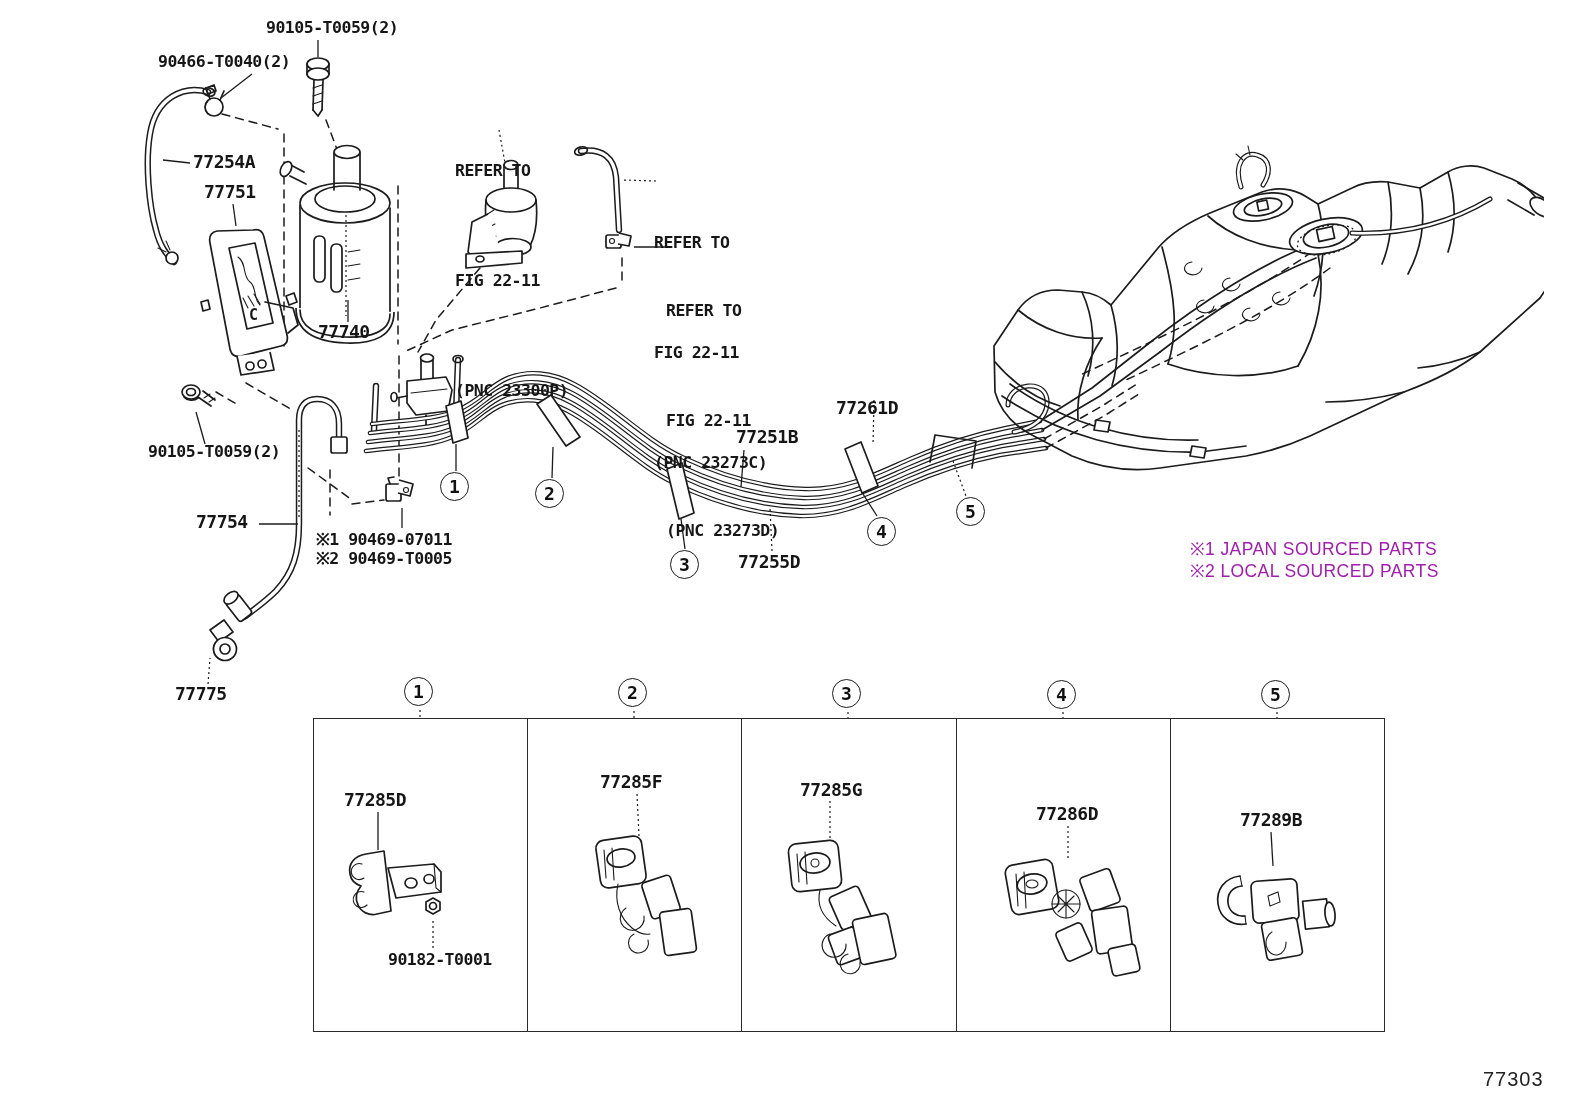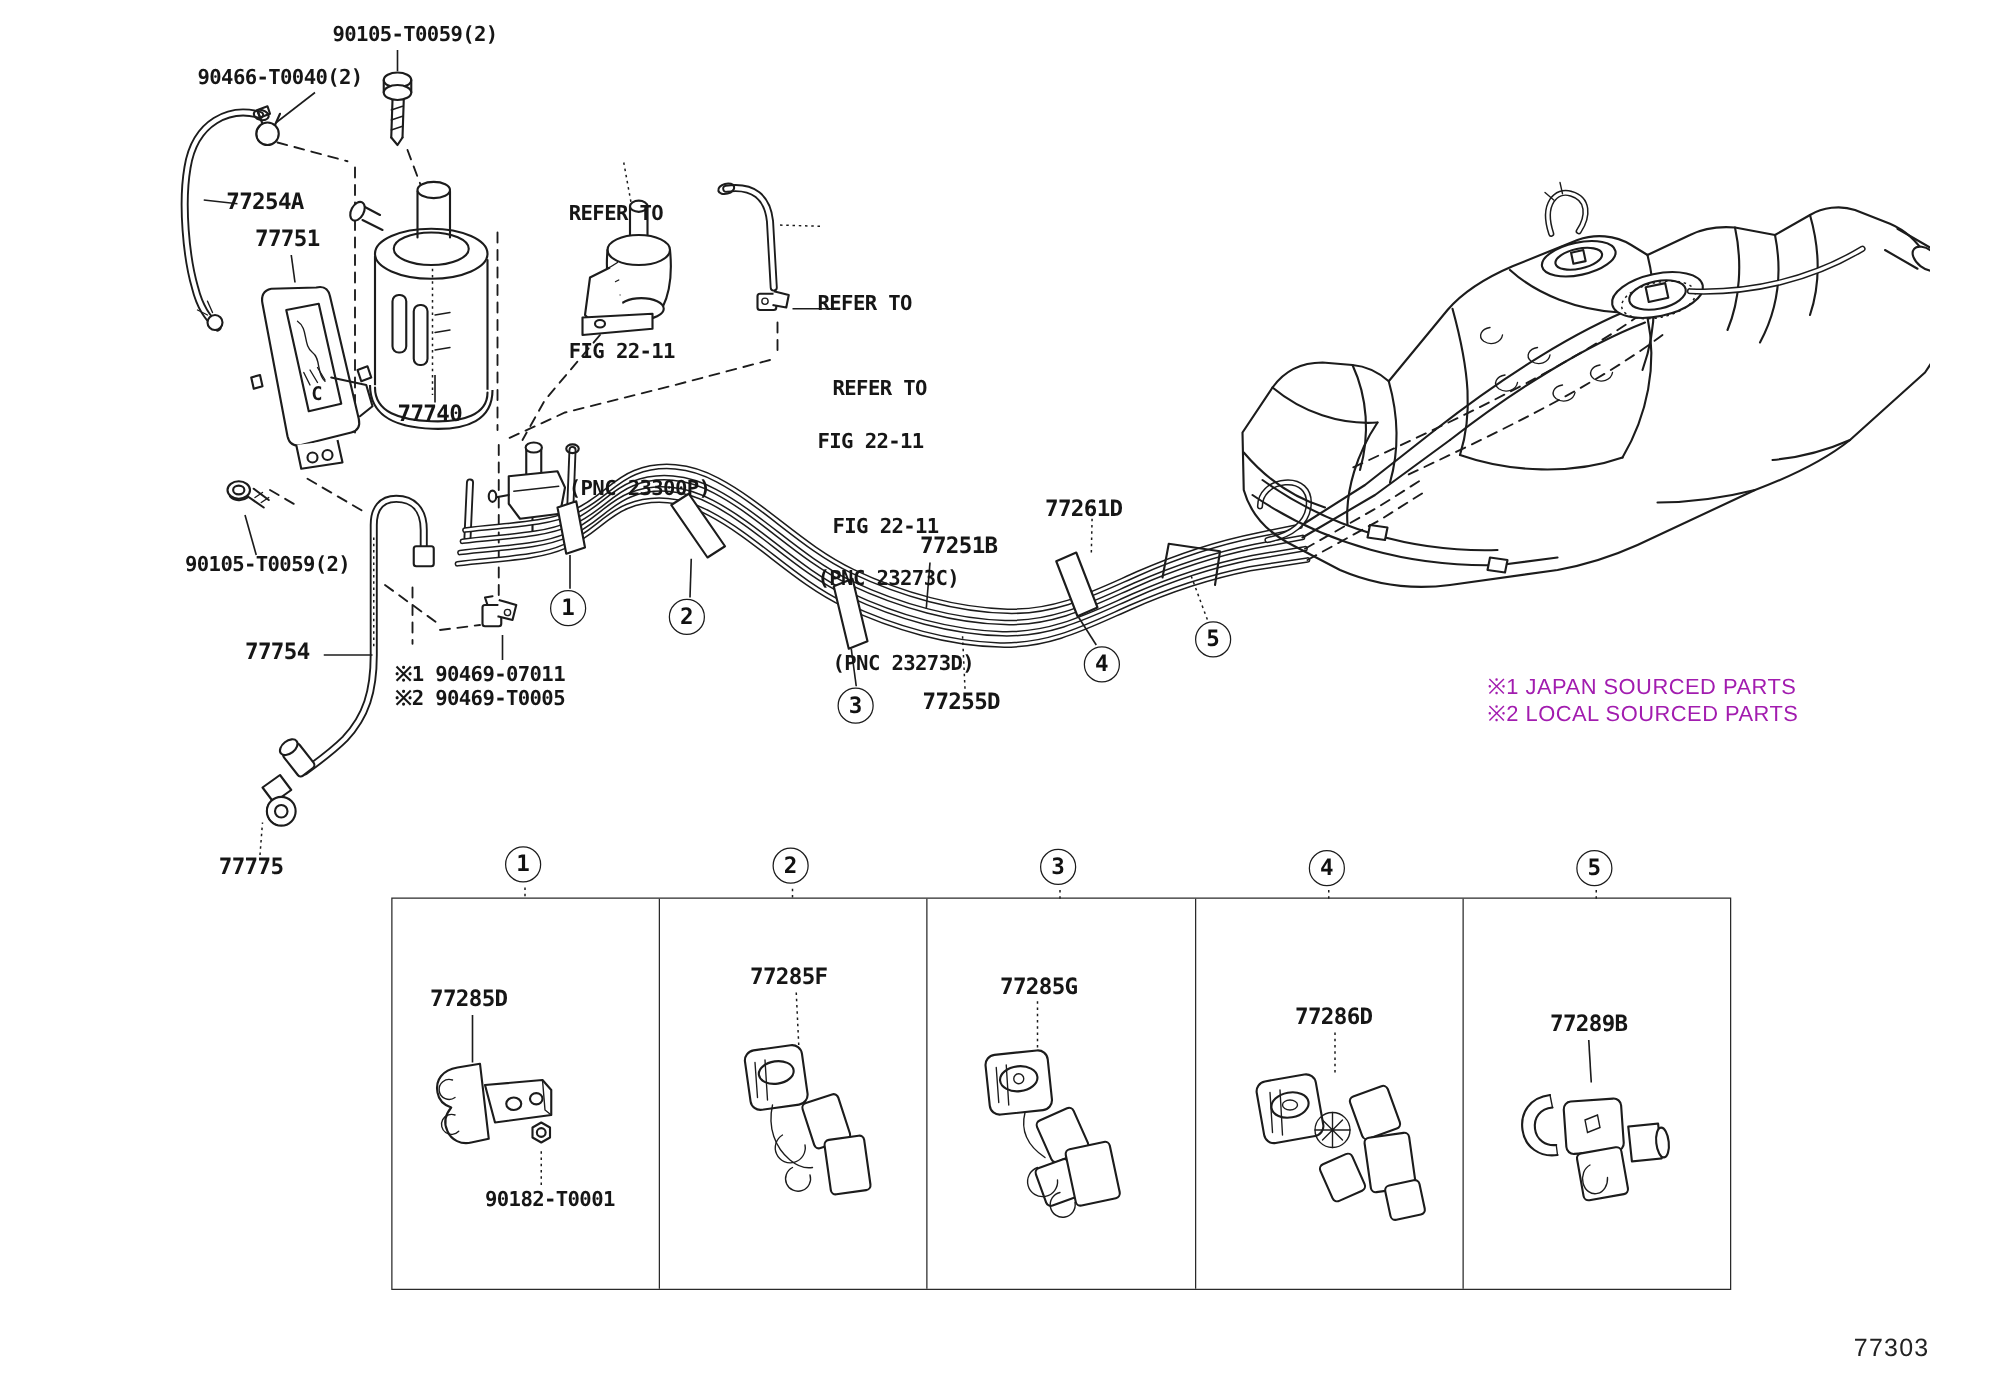--- a/index.html
+++ b/index.html
@@ -336,21 +336,21 @@
       <path class="thin" d="M 56 34 l 10 -4 l 2 10 l -10 4 z"></path>
       <rect class="wf" x="92" y="38" width="24" height="28" transform="rotate(-6 104 52)"></rect>
       <ellipse class="wf" cx="118" cy="52" rx="5" ry="12" transform="rotate(-6 118 52)"></ellipse>
       <rect class="wf" x="52" y="58" width="36" height="38" rx="4" transform="rotate(-10 70 77)"></rect>
       <path class="thin" d="M 60 70 a 10 12 0 1 0 14 10"></path>
     </g>
   </svg>
 
   <div class="lbl pn-sm" style="left:266px;top:18px">90105-T0059(2)</div>
   <div class="lbl pn-sm" style="left:158px;top:52px">90466-T0040(2)</div>
-  <div class="lbl" style="left:181px;top:151px">77254A</div>
+  <div class="lbl" style="left:193px;top:151px">77254A</div>
   <div class="lbl" style="left:204px;top:181px">77751</div>
   <div class="lbl" style="left:318px;top:321px">77740</div>
   <div class="lbl pn-sm" style="left:148px;top:442px">90105-T0059(2)</div>
   <div class="lbl" style="left:196px;top:511px">77754</div>
   <div class="lbl pn-sm" style="left:316px;top:527px">※1 90469-07011</div>
   <div class="lbl pn-sm" style="left:316px;top:546px">※2 90469-T0005</div>
   <div class="lbl" style="left:175px;top:683px">77775</div>
   <div class="lbl" style="left:736px;top:426px">77251B</div>
   <div class="lbl" style="left:738px;top:551px">77255D</div>
   <div class="lbl" style="left:836px;top:397px">77261D</div>

